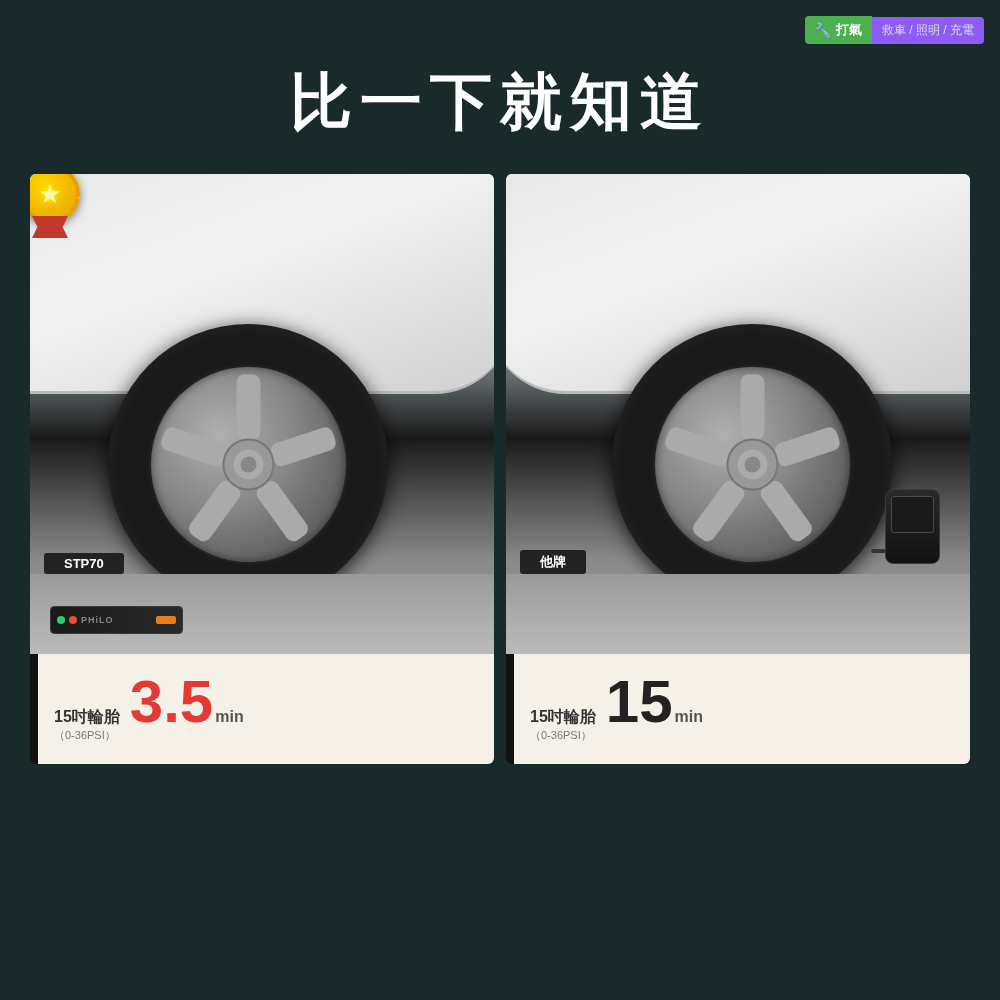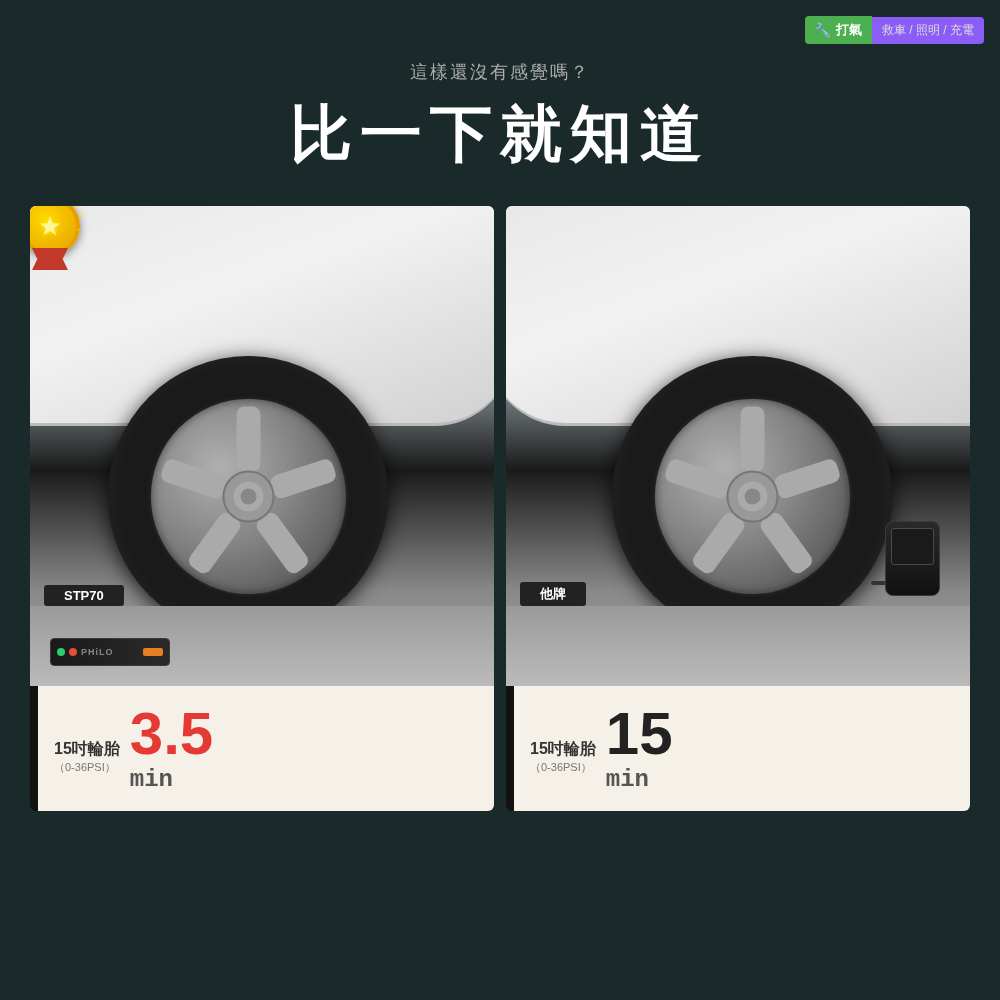--- a/index.html
+++ b/index.html
@@ -122,21 +122,21 @@
     }
     .medal-sparkle.s1 { top: 2px; left: 52px; font-size: 12px; }
     .medal-sparkle.s2 { top: 14px; left: 58px; font-size: 8px; }
     .medal-sparkle.s3 { top: 28px; left: 56px; font-size: 10px; }
 
     
     .pump-device {
       position: absolute;
       bottom: 20px;
       left: 20px;
-      width: 120px;
+      width: 133px;
       height: 28px;
       background: linear-gradient(90deg, #1a1a1a, #2a2a2a);
       border-radius: 4px;
       border: 1px solid #3a3a3a;
       display: flex;
       align-items: center;
       padding: 0 6px;
       gap: 4px;
     }
     .pump-led { width: 8px; height: 8px; background: #2ecc71; border-radius: 50%; }
@@ -183,35 +183,33 @@
     }
     .psi-label {
       font-size: 11px;
       color: #777;
       display: block;
     }
     .time-display {
       display: flex;
       align-items: baseline;
       gap: 2px;
-      flex-direction: column;
     }
     .time-number {
       font-size: 60px;
       font-weight: 900;
       font-family: Arial, sans-serif;
       line-height: 1;
     }
     .time-number.red { color: #e53935; }
     .time-number.dark { color: #222; }
     .time-unit {
-      font-size: 24px;
+      font-size: 16px;
       color: #555;
       font-weight: bold;
-      font-family: Liberation Mono, monospace;
     }
 
     
     .pavement {
       position: absolute;
       bottom: 0;
       left: 0;
       right: 0;
       height: 80px;
       background: linear-gradient(180deg, #9a9a9a, #bbb);
@@ -321,21 +319,20 @@
 
 <div class="top-badge">
   <div class="badge-green">
     <span style="font-size:14px;">🔧</span>
     <span>打氣</span>
   </div>
   <div class="badge-dark">救車 / 照明 / 充電</div>
 </div>
 
 <div class="header-area">
-  <div class="header-sub">這樣還沒有感覺嗎？</div>
   <div class="header-main">比一下就知道</div>
 </div>
 
 <div class="comparison">
 
   <div class="panel">
 
     <div class="medal">
       <div class="medal-circle">
         <span class="medal-star">★</span>

